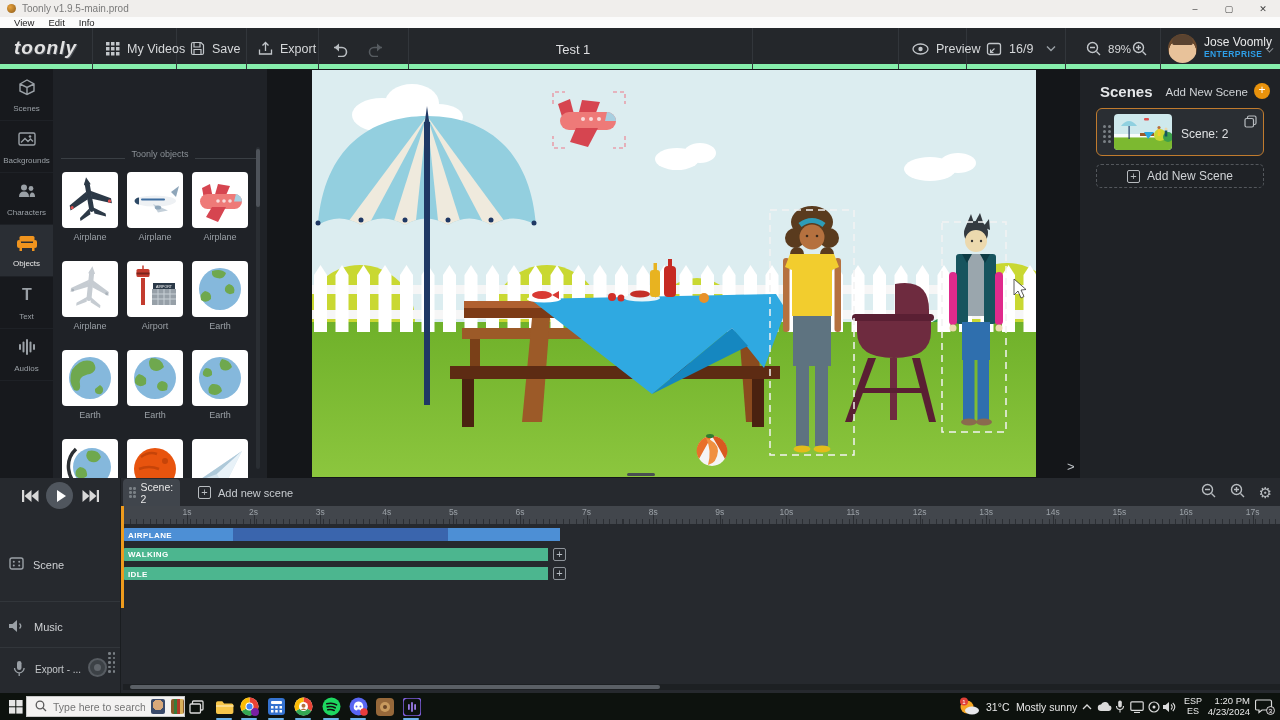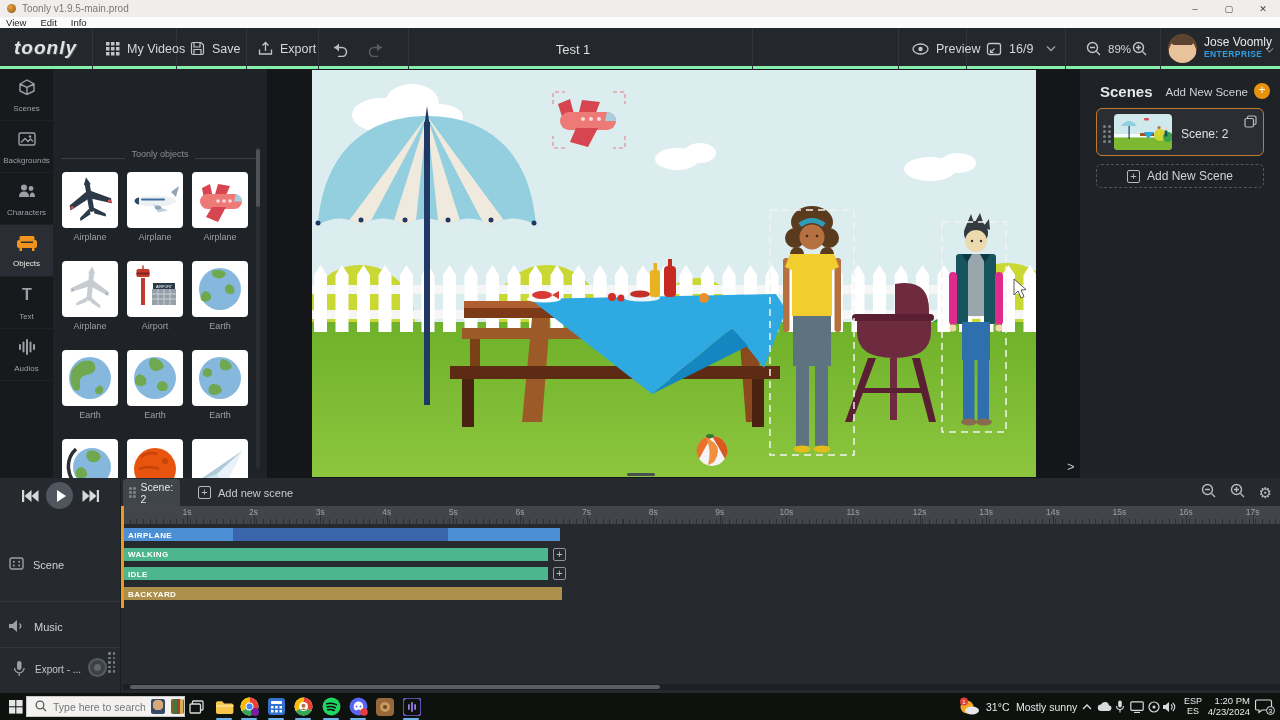--- a/index.html
+++ b/index.html
@@ -7,24 +7,24 @@
     font-family:"Liberation Sans", sans-serif; }
   #app { position:relative; width:1280px; height:720px; }
 
   
   .titlebar { position:absolute; left:0; top:0; width:1280px; height:17px; background:#f0eeec;
     display:flex; align-items:center; font-size:10px; color:#7a7a7a; }
   .app-ico { width:9px; height:9px; border-radius:50%; background:radial-gradient(circle at 35% 35%, #e8a23c, #8a5a1a); margin:0 6px 0 7px; }
   .win-controls { position:absolute; right:0; top:0; height:17px; display:flex; }
   .win-btn { width:34px; height:17px; display:flex; align-items:center; justify-content:center; font-size:9px; color:#404040; }
   .menubar { position:absolute; left:0; top:17px; width:1280px; height:11px; background:#fbfbfb;
-    display:flex; align-items:center; gap:14px; padding-left:6px; font-size:9.5px; color:#222; }
+    display:flex; align-items:center; gap:14px; padding-left:14px; font-size:9.5px; color:#222; }
 
   
-  .toolbar { position:absolute; left:0; top:28px; width:1280px; height:41px; background:#24272b; border-bottom:3px solid #86efac; }
+  .toolbar { position:absolute; left:0; top:28px; width:1280px; height:41px; background:#24272b; border-bottom:5px solid #86efac; }
   .toolbar .sep { position:absolute; top:0; width:1px; height:41px; background:#32363b; }
   .logo { position:absolute; left:14px; top:9px; font-size:19px; font-weight:bold; letter-spacing:1px;
     color:#e2e2e2; text-shadow:1px 1px 0 #4a4e54; font-style:italic; }
   .tb-item { position:absolute; top:0; height:41px; display:flex; align-items:center; gap:7px;
     color:#d6d8da; font-size:12.5px; }
   .tb-icon { display:inline-flex; }
   .tb-title { position:absolute; left:573px; top:14px; transform:translateX(-50%); font-size:13px; color:#dedfe1; }
   .avatar { position:absolute; left:1168px; top:6px; width:29px; height:29px; border-radius:50%;
     background:radial-gradient(circle at 50% 62%, #e8c29a 58%, #6b4a2e 60%); overflow:hidden; }
   .avatar:before { content:""; position:absolute; left:4px; top:1px; width:21px; height:10px; border-radius:10px 10px 4px 4px; background:#5a4330; }
@@ -813,24 +813,20 @@
         <div class="track-row" style="top: 23.5px;">
           <div class="seg" style="width: 425px; background: rgb(76, 182, 143);"></div>
           <span class="track-label">WALKING</span>
           <div class="track-plus">+</div>
         </div>
         <div class="track-row" style="top: 43px;">
           <div class="seg" style="width: 425px; background: rgb(76, 182, 143);"></div>
           <span class="track-label">IDLE</span>
           <div class="track-plus">+</div>
         </div>
-        <div class="track-row" style="top: 63px;">
-          <div class="seg" style="width: 439px; background: rgb(172, 143, 74);"></div>
-          <span class="track-label">BACKYARD</span>
-        </div>
       </div>
 
     <div class="tl-vline"></div>
     <div class="tl-left-row" style="left:9px; top:78px">
       <span><svg width="15" height="15">
             <rect x="1" y="2" width="13" height="11" rx="2" fill="none" stroke="#9aa0a6" stroke-width="1.4"></rect>
             <circle cx="4.8" cy="5.8" r="1" fill="#9aa0a6"></circle>
             <circle cx="10.2" cy="5.8" r="1" fill="#9aa0a6"></circle>
             <circle cx="4.8" cy="9.4" r="1" fill="#9aa0a6"></circle>
             <circle cx="10.2" cy="9.4" r="1" fill="#9aa0a6"></circle>

